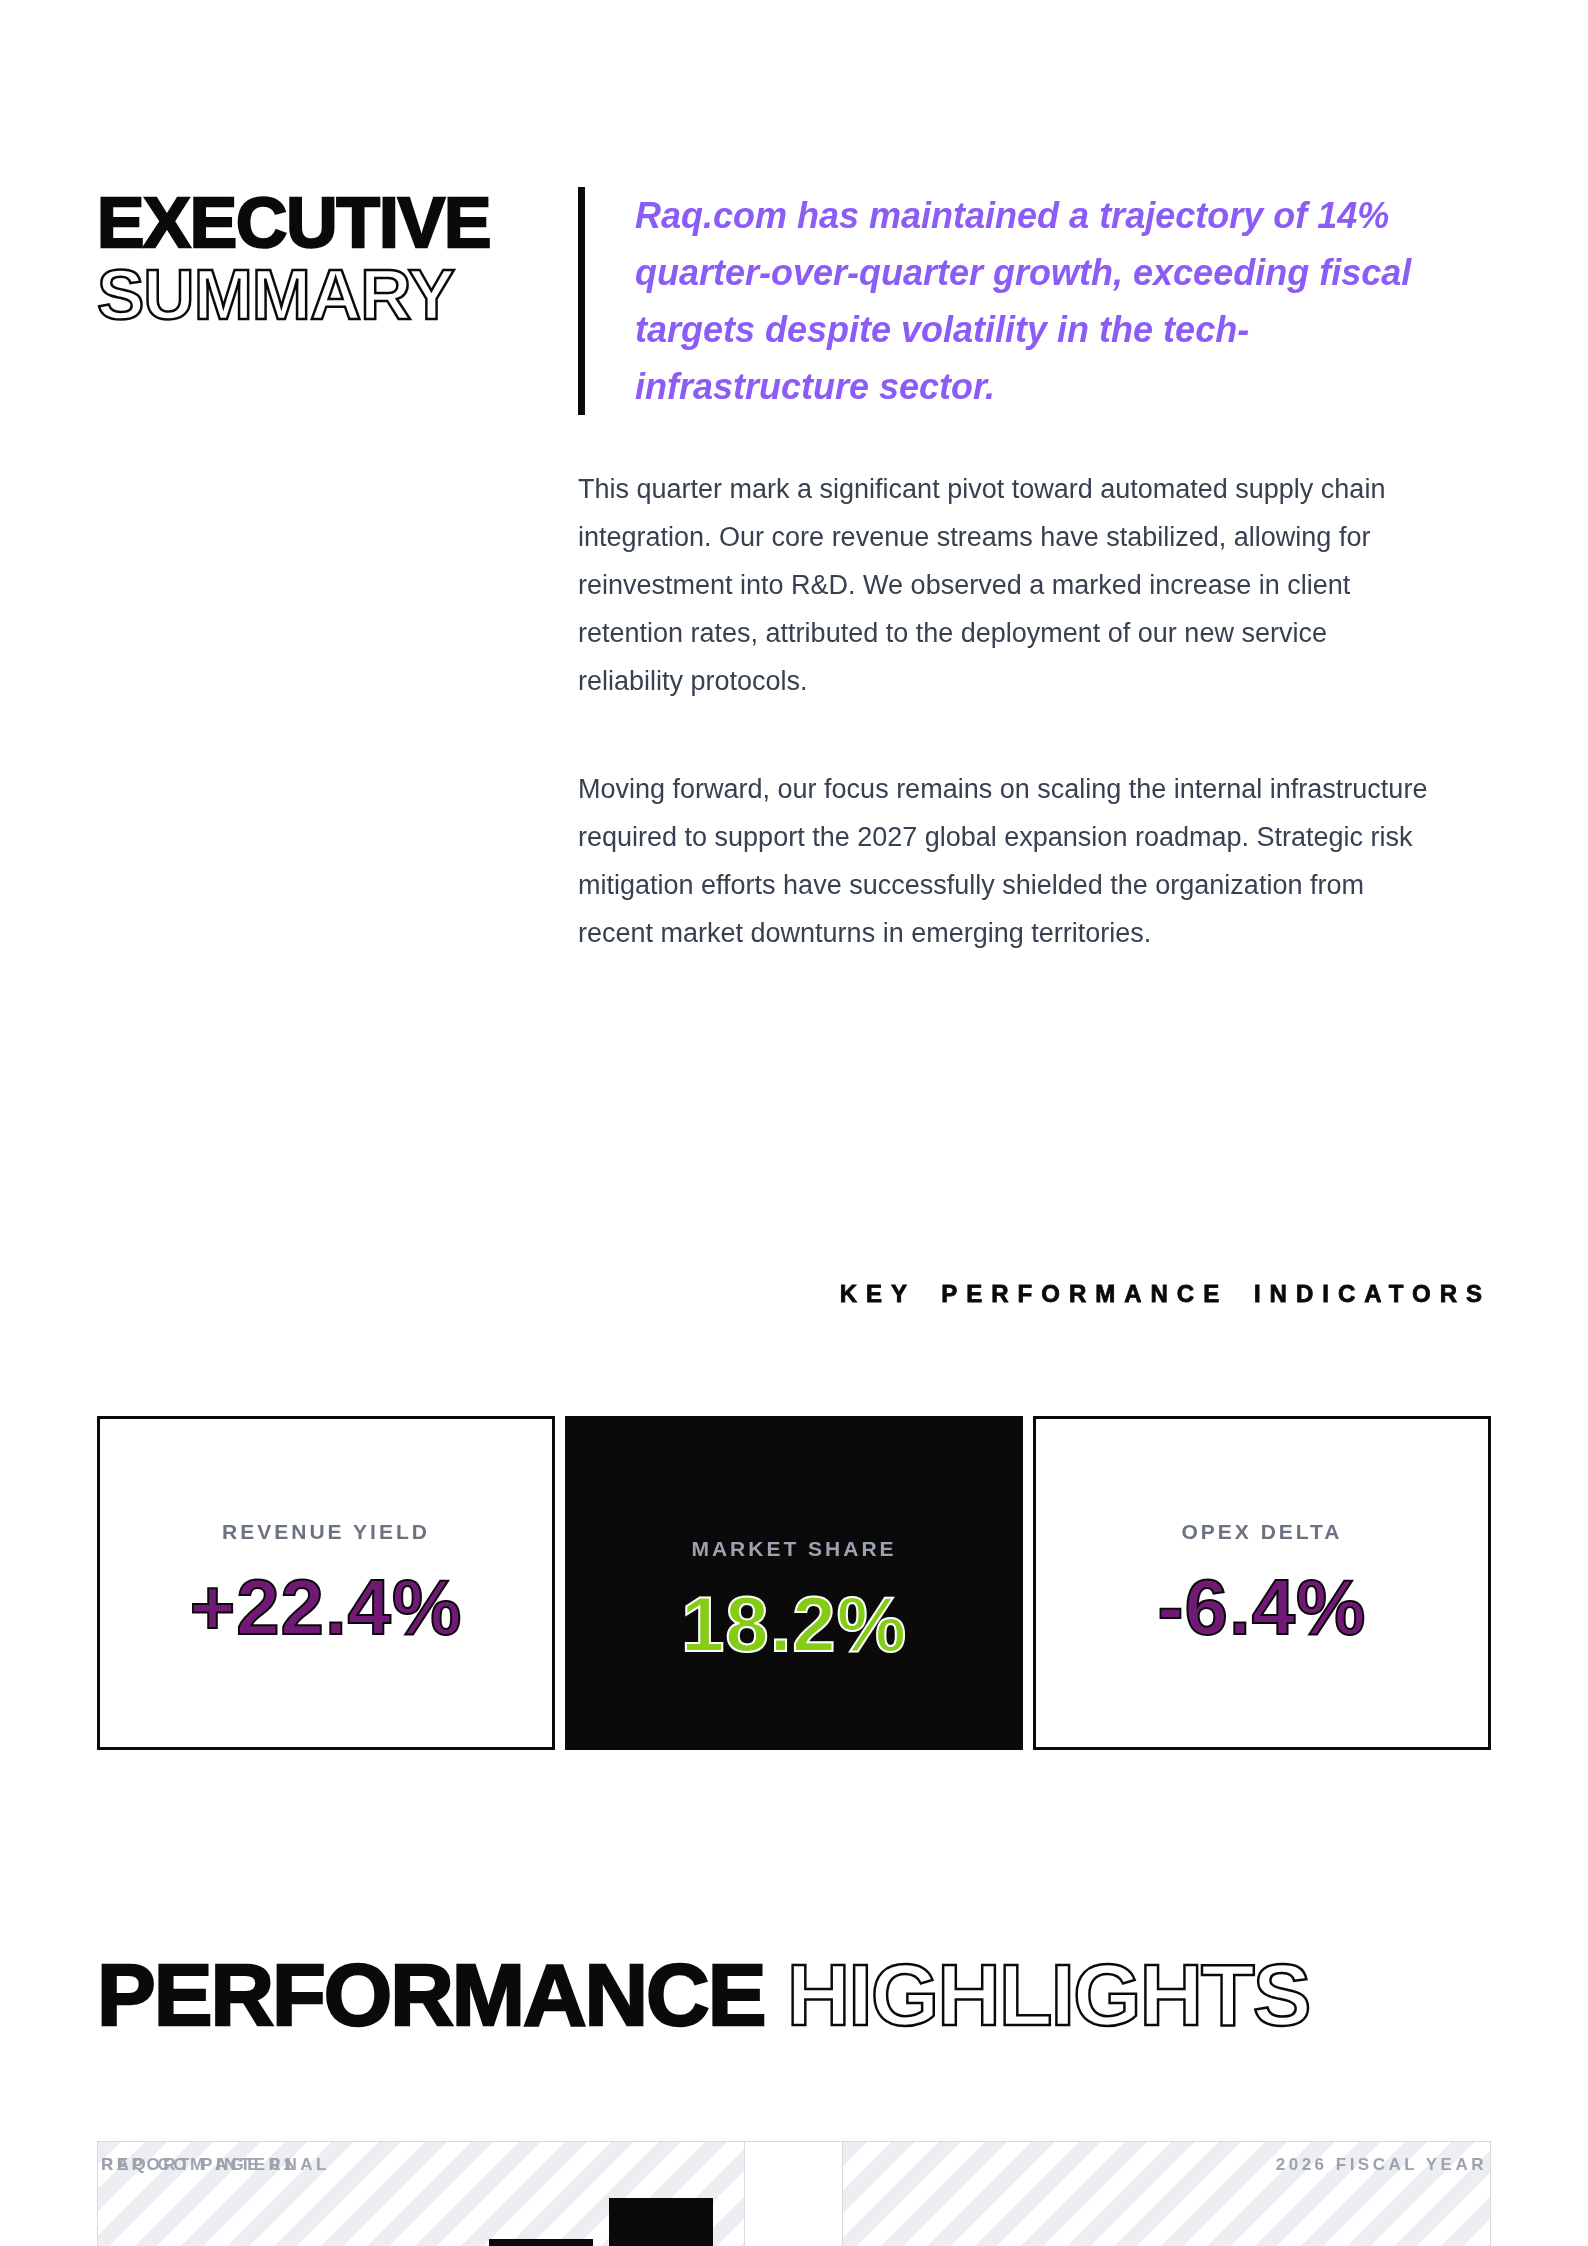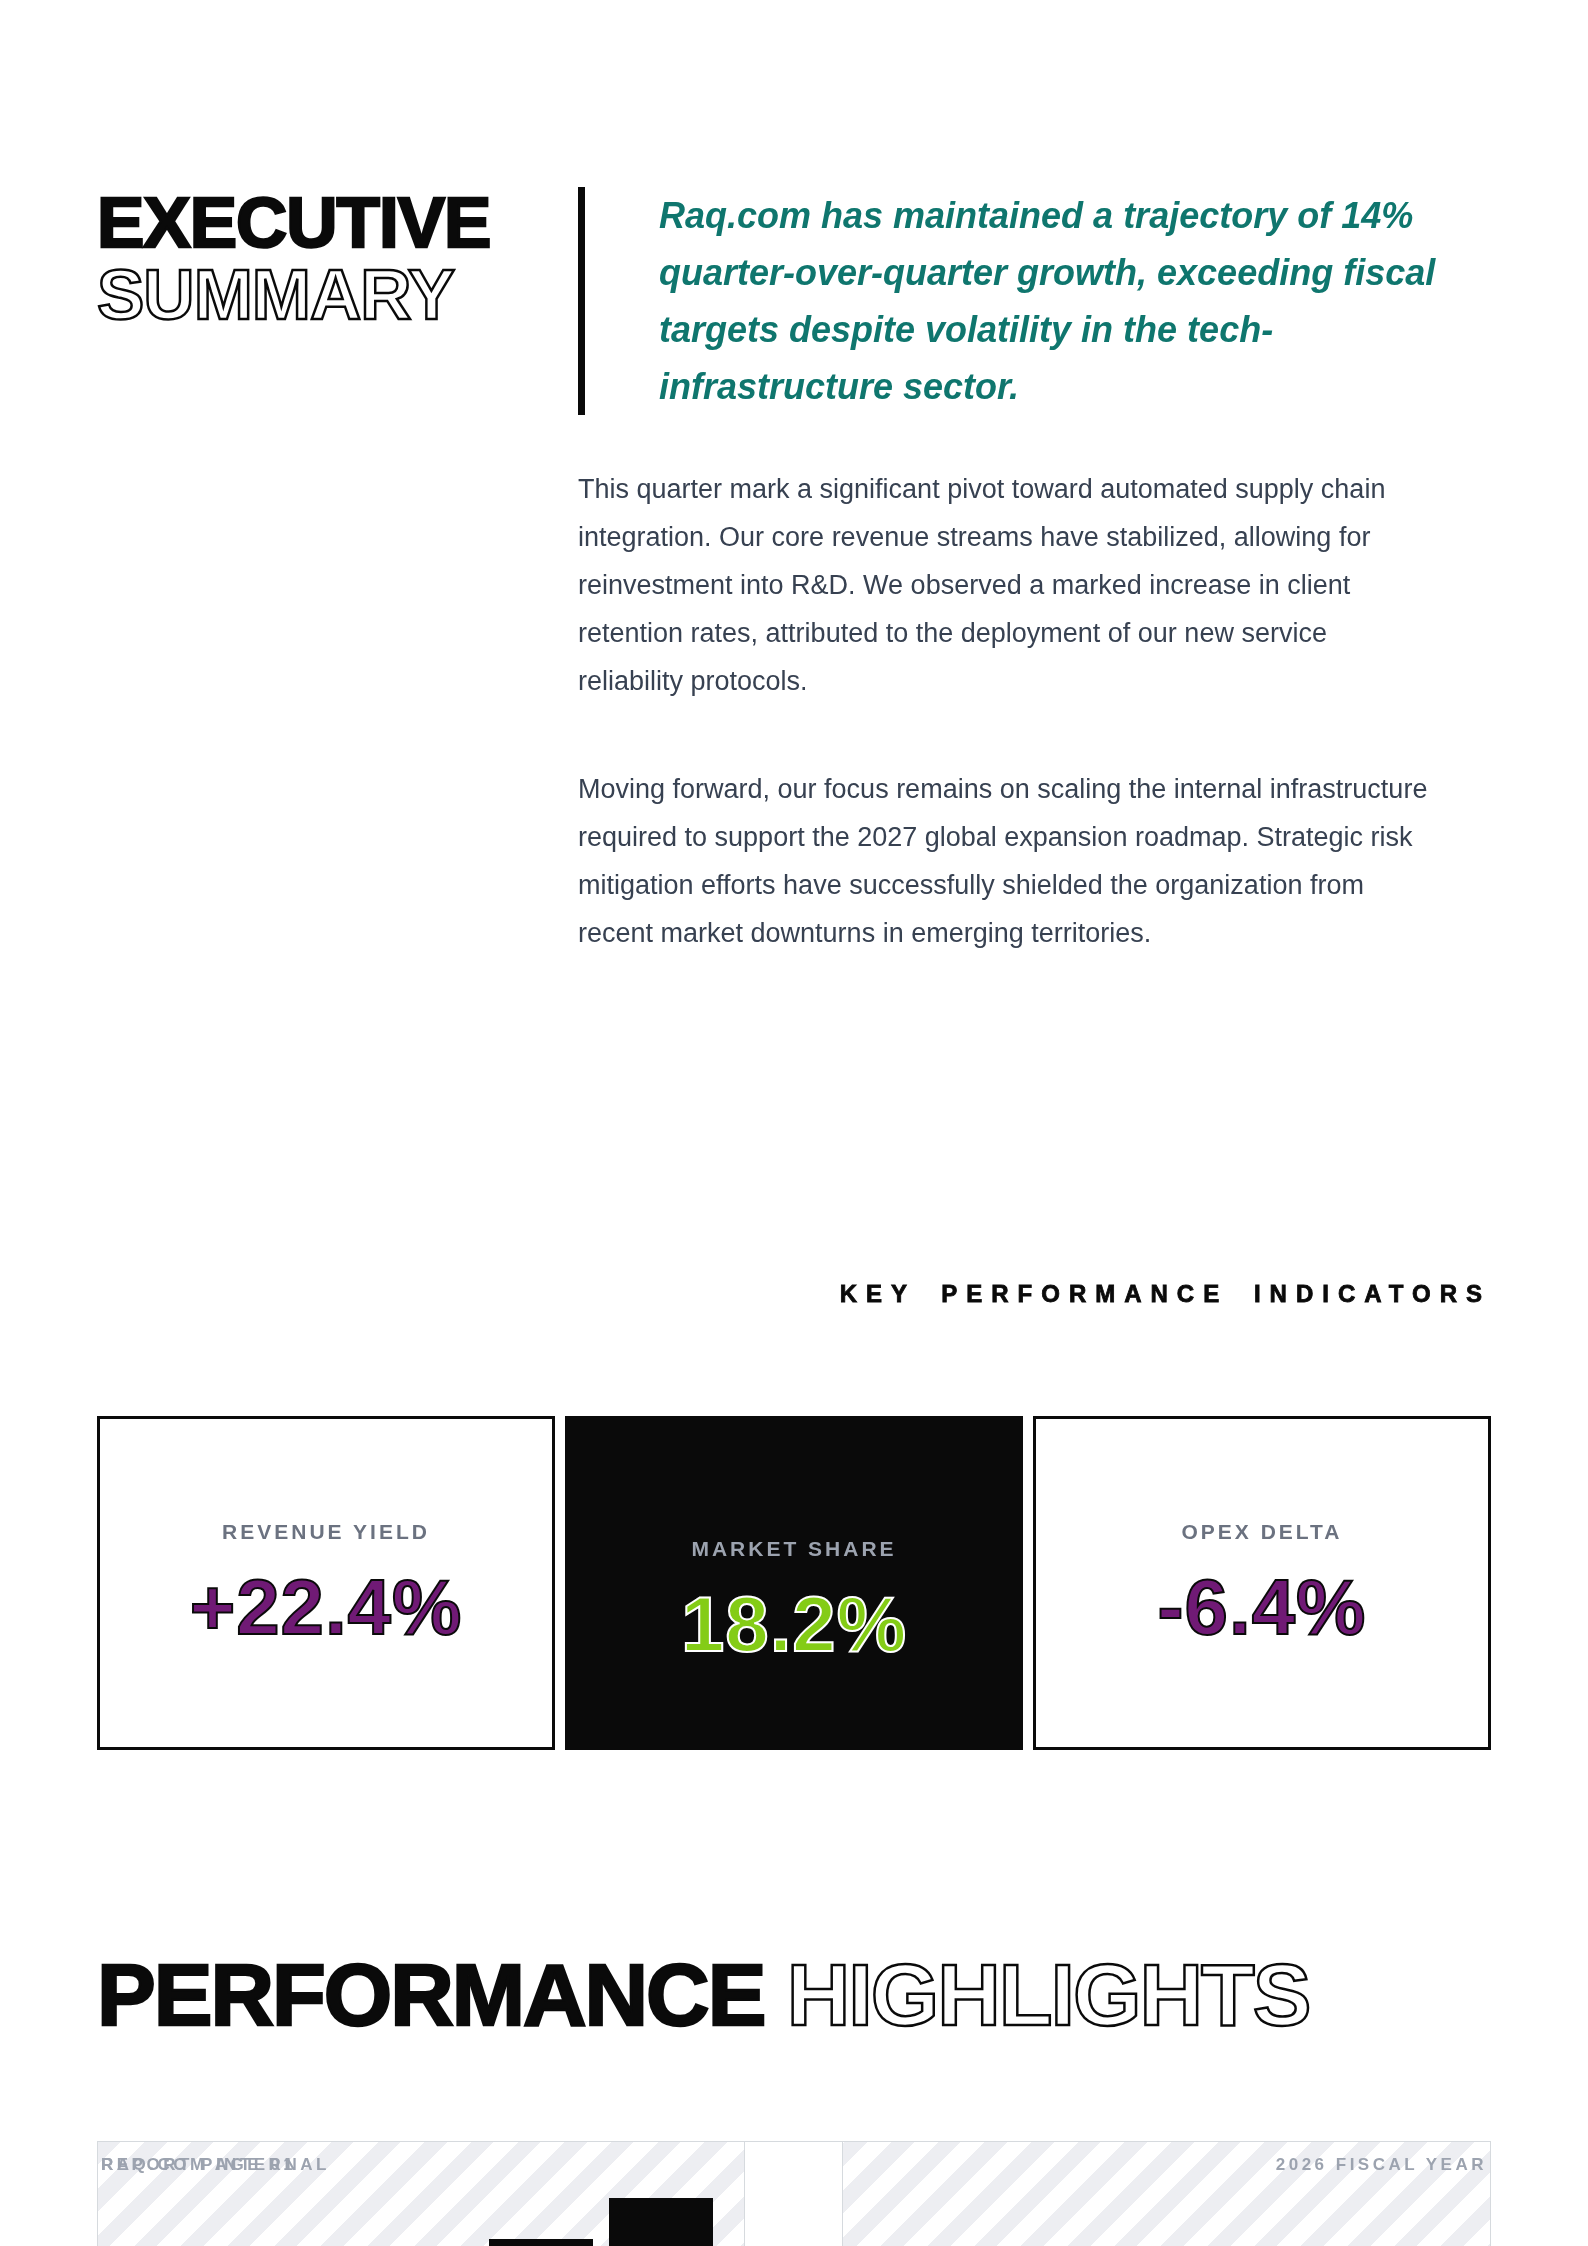--- a/index.html
+++ b/index.html
@@ -7,22 +7,22 @@
     width:1588px;height:2246px;position:relative;overflow:hidden;
     background:#ffffff;font-family:"Liberation Sans",sans-serif;
   }
   
   .heading-block{position:absolute;left:97px;top:187px;line-height:72px;font-weight:bold;
     font-size:71px;letter-spacing:-1px;white-space:nowrap;}
   .h-solid{color:#0a0a0a;-webkit-text-stroke:2.5px #0a0a0a;}
   .h-outline{color:#ffffff;-webkit-text-stroke:2.5px #0a0a0a;}
   .quote-block{
     position:absolute;left:578px;top:187px;width:880px;
-    border-left:7px solid #0a0a0a;padding-left:74px;box-sizing:border-box;
-    font-size:36px;line-height:57px;font-weight:bold;font-style:italic;color:#0f766e;
+    border-left:7px solid #0a0a0a;padding-left:50px;box-sizing:border-box;
+    font-size:36px;line-height:57px;font-weight:bold;font-style:italic;color:#8b5cf6;
   }
   .body-text{position:absolute;left:578px;top:465px;width:850px;
     font-size:27px;line-height:48px;color:#374151;}
   .body-text p{margin:0 0 60px 0;}
   
   .kpi-heading{position:absolute;left:97px;top:1280px;width:1394px;text-align:right;
     font-size:24px;font-weight:bold;letter-spacing:9px;word-spacing:10px;color:#0a0a0a;
     -webkit-text-stroke:0.8px #0a0a0a;}
   .cards{position:absolute;left:97px;top:1416px;width:1394px;height:334px;
     display:flex;gap:10px;justify-content:center;}

